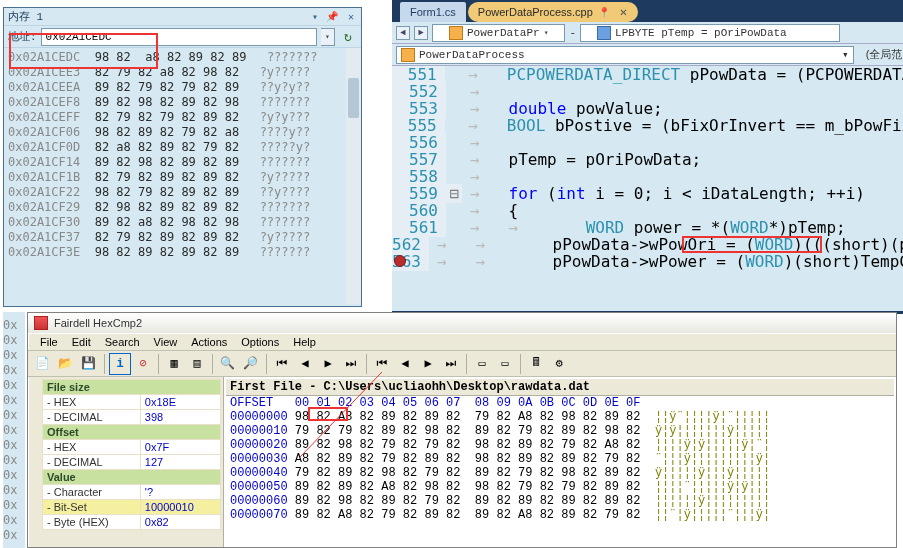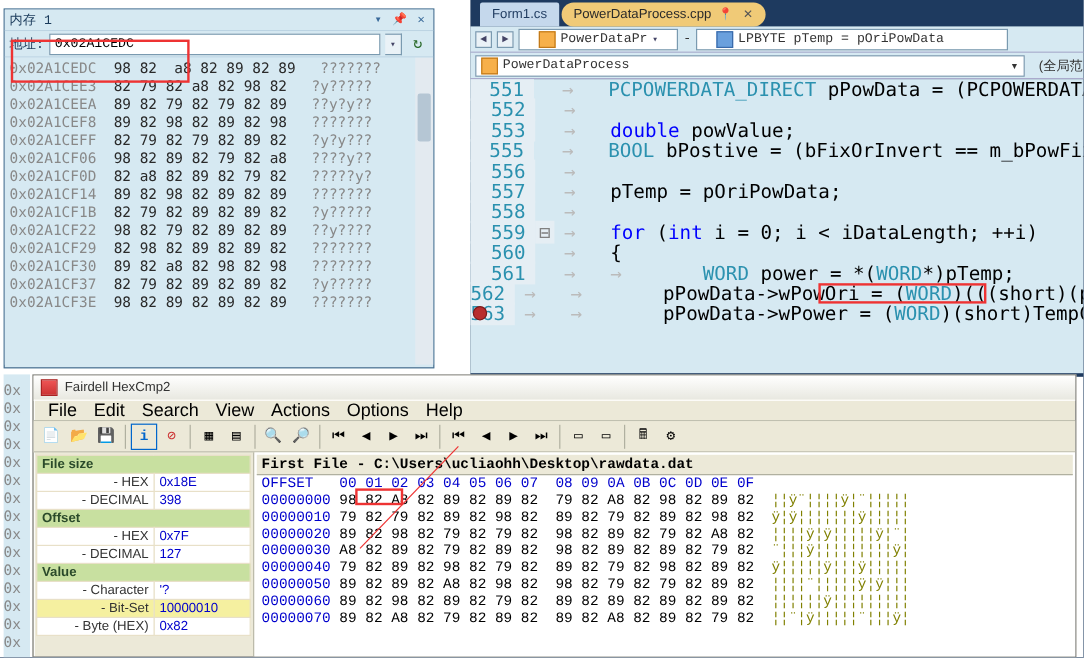--- a/index.html
+++ b/index.html
@@ -49,31 +49,31 @@
   .arrow{color:#bbb;}
   .breakpoint{width:12px;height:12px;border-radius:50%;background:#b82e2e;border:1px solid #7a1a1a;position:absolute;left:2px;}
   .redbox2{position:absolute;border:2px solid #e33;pointer-events:none;}
   .scrollv{position:absolute;right:0;top:0;width:15px;height:100%;background:#e3eaf0;}
   .scrollv .thumb{position:absolute;left:2px;right:2px;top:30px;height:40px;background:#b5c6d4;border-radius:2px;}
 
   
   .hexwin{position:absolute;left:27px;top:312px;width:870px;height:236px;background:#ece9d8;border:1px solid #808080;box-shadow:1px 1px 0 #fff inset;}
   .hexwin-title{height:20px;background:linear-gradient(#fff,#e8e8e0);display:flex;align-items:center;padding:0 6px;gap:6px;font-family:Tahoma,sans-serif;font-size:11px;color:#333;}
   .appicn{width:14px;height:14px;background:linear-gradient(#e55,#c33);border:1px solid #a22;}
-  .menubar{height:18px;display:flex;align-items:center;gap:2px;padding:0 6px;font-family:Tahoma,sans-serif;font-size:15px;color:#000;border-top:1px solid #fff;border-bottom:1px solid #c0c0b0;}
+  .menubar{height:18px;display:flex;align-items:center;gap:2px;padding:0 6px;font-family:Tahoma,sans-serif;font-size:11px;color:#000;border-top:1px solid #fff;border-bottom:1px solid #c0c0b0;}
   .menubar span{padding:2px 6px;}
   .toolbar{height:26px;display:flex;align-items:center;gap:1px;padding:0 4px;border-bottom:1px solid #c0c0b0;background:#ece9d8;}
   .tbtn{width:22px;height:22px;border:1px solid transparent;display:flex;align-items:center;justify-content:center;font-size:12px;}
   .tsep{width:1px;height:20px;background:#b0b0a0;margin:0 3px;}
-  .hex-main{display:flex;height:170px;}
+  .hex-main{display:flex;height:170px;padding-left:12px;}
   .side-panel{width:184px;border-right:1px solid #b0b0a0;padding:2px;overflow:hidden;}
   .proptable{width:100%;border-collapse:collapse;font-family:Tahoma,sans-serif;font-size:11px;}
   .proptable td{border:1px solid #e8e0c8;padding:1px 4px;background:#fff;}
   .proptable td.hdr{background:#c8e0a0;font-weight:bold;color:#2a4a2a;}
-  .proptable td.lbl{background:#fff;color:#333;text-align:right;}
+  .proptable td.lbl{background:#fff;color:#333;}
   .proptable td.val{color:#0000cc;}
   .hex-right{flex:1;padding:2px;overflow:hidden;background:#fff;font-family:Courier New,monospace;font-size:12px;line-height:14px;position:relative;}
   .fftitle{font-weight:bold;background:#ece9d8;padding:1px 4px;border-bottom:1px solid #b0b0a0;}
   .hexhdr{color:#0000cc;white-space:pre;padding:0 4px;}
   .hexline{white-space:pre;padding:0 4px;}
   .hexline .off{color:#0000cc;}
   .hexline .asc2{color:#808000;}
   .redbox3{position:absolute;border:2px solid #e33;pointer-events:none;left:84px;top:30px;width:40px;height:14px;}
   .annot-text{position:absolute;color:#e33;font-family:SimSun,sans-serif;font-size:14px;}
 

